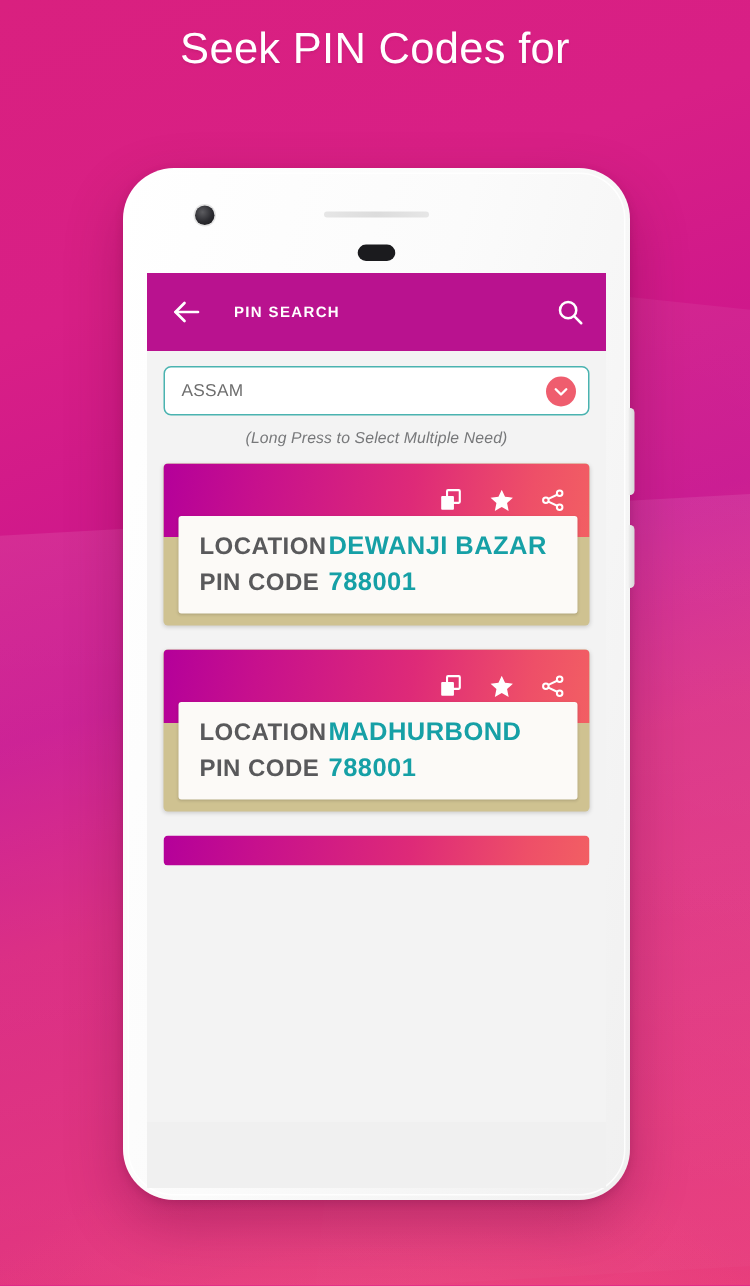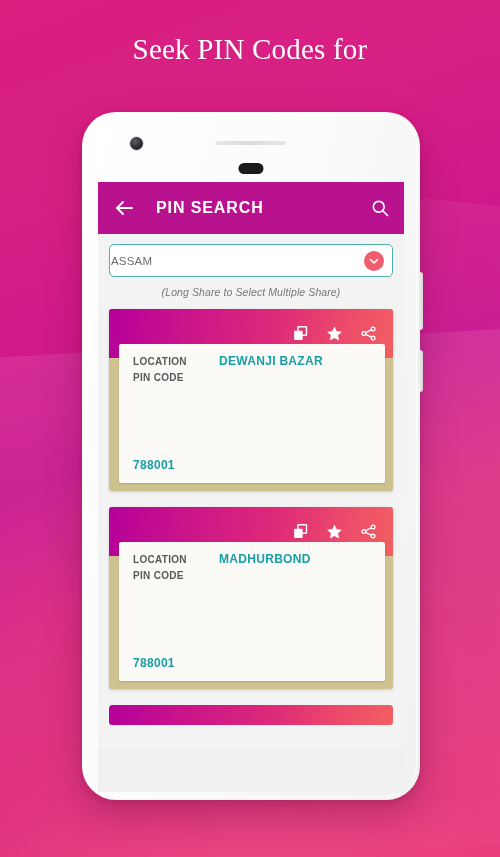--- a/index.html
+++ b/index.html
@@ -28,26 +28,25 @@
     transform: rotate(6deg);
   }
   #bg-glow {
     position:absolute; left:50%; top:88%; width:120%; height:40%;
     transform:translateX(-50%);
     background: radial-gradient(ellipse at center, rgba(255,120,140,0.30), rgba(255,120,140,0) 70%);
   }
 
   
   #headline {
-    position:absolute; top:32px; left:0; width:100%;
+    position:absolute; top:16px; left:0; width:100%;
     text-align:center; color:#fff;
     font-size:29px; line-height:35px; font-weight:400;
     letter-spacing:0.2px;
     text-shadow:0 1px 2px rgba(0,0,0,0.07);
-    font-family:Liberation Serif, serif;
   }
   #headline .l2 { display:block; }
 
   
   #phone {
     position:absolute;
     left:82px; top:112px;
     width:338px; height:688px;
     background:linear-gradient(105deg,#ffffff 0%,#fbfbfb 45%,#f0f0f0 100%);
     border-radius:34px;
@@ -100,41 +99,41 @@
     position:relative;
     height:52px;
     background:#b9128f;
     display:flex; align-items:center;
     padding:0 14px;
     color:#ffffff;
   }
   #appbar .back { width:24px; height:24px; flex:0 0 auto; }
   #appbar .title {
     margin-left:20px;
-    font-size:16px; font-weight:700; letter-spacing:0.9px;text-align:right;
+    font-size:10px; font-weight:700; letter-spacing:0.9px;text-align:right;
   }
   #appbar .search { margin-left:auto; width:20px; height:20px; }
 
   
   #appbody {
     background:#f3f3f3;
     height:514px;
     padding:10px 11px 0 11px;
     overflow:hidden;
   }
 
   .dropdown {
     position:relative;
     height:33px;
     background:#ffffff;
     border:1px solid #4ab3b0;
     border-radius:5px;
     margin-bottom:9px;
     display:flex; align-items:center;
-    padding-left:1px;
+    padding-left:11px;
   }
   .dropdown .val {
     font-size:11.5px; color:#6e6e6e; letter-spacing:0.2px;
   }
   .dropdown .chev {
     position:absolute; right:8px; top:50%; transform:translateY(-50%);
     width:20px; height:20px; border-radius:50%;
     background:#ef5d6e;
     display:flex; align-items:center; justify-content:center;
   }
@@ -170,28 +169,28 @@
   .card-panel {
     margin:-14px 8px 0 10px;
     background:#fcfaf7;
     border-radius:2px;
     padding:10px 0 11px 14px;
     box-shadow:0 1px 2px rgba(0,0,0,0.14);
     position:relative;
     z-index:2;
   }
   .crow { display:flex; align-items:baseline; margin-bottom:4px; }
-  .crow:last-child { margin-bottom:0;flex-direction:column; }
+  .crow:last-child { margin-bottom:0; }
   .clabel {
     width:86px; flex:0 0 86px;
-    font-size:10px; font-weight:700; color:#59595b;
+    font-size:16px; font-weight:700; color:#59595b;
     letter-spacing:0.3px;
   }
   .cvalue {
-    font-size:12px; font-weight:700; color:#16a0a6;
+    font-size:17px; font-weight:700; color:#16a0a6;
     letter-spacing:0.3px;
   }
   .card-partial { padding:0; background:transparent; box-shadow:none; }
   .card-partial .card-head { height:20px; border-radius:3px 3px 0 0; }
 
   
   #phone-chin {
     position:absolute; left:16px; top:636px; width:306px; height:44px;
     background:#f0f0f0;
   }
@@ -244,21 +243,21 @@
         <span class="val">ASSAM</span>
         <span class="chev">
           <svg viewBox="0 0 24 24" width="12" height="12" fill="none" stroke="#ffffff" stroke-width="3.2" stroke-linecap="round" stroke-linejoin="round">
             <polyline points="5,9 12,16 19,9"></polyline>
           </svg>
         </span>
       </div>
 
 
 
-      <div id="hint">(Long Share to Select Multiple Share)</div>
+      <div id="hint">(Long Press to Select Multiple Need)</div>
 
       <div class="card">
         <div class="card-head">
           <span class="ci">
             <svg viewBox="0 0 24 24" width="17" height="17">
               <rect x="8.5" y="2.5" width="12" height="12" rx="1" fill="none" stroke="#ffffff" stroke-width="2"></rect>
               <rect x="3" y="8" width="12" height="13" rx="1" fill="#ffffff"></rect>
             </svg>
           </span>
           <span class="ci">

